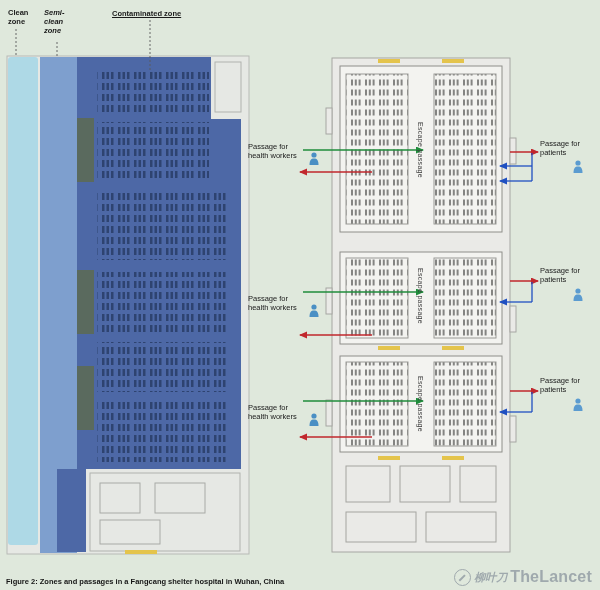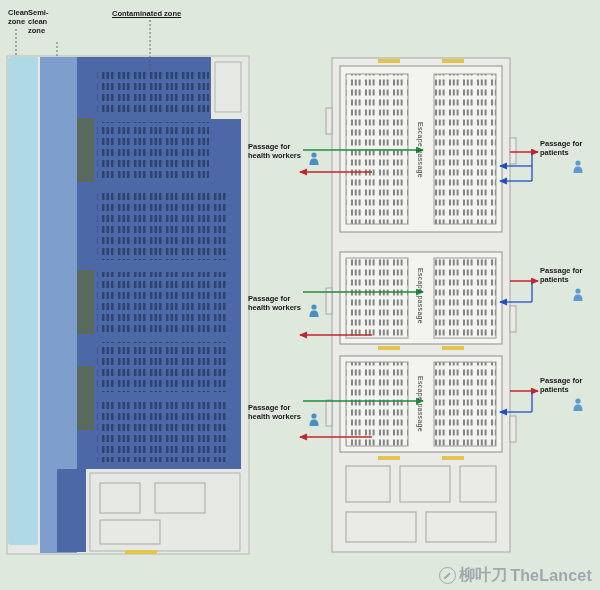--- a/index.html
+++ b/index.html
@@ -1,35 +1,35 @@
 <!DOCTYPE html>
 <html><head>
 <meta charset="utf-8">
 <style>
   html,body{margin:0;padding:0;}
   .canvas{position:relative;width:600px;height:590px;background:#dfe8dc;font-family:"Liberation Sans",sans-serif;overflow:hidden;}
   .abs{position:absolute;}
   .zone-label{font-size:7.5px;font-weight:bold;color:#1a1a1a;line-height:1.2;}
-  .passage-label{font-size:7.5px;color:#1a1a1a;line-height:1.25;font-weight:bold;}
+  .passage-label{font-size:7.5px;color:#1a1a1a;line-height:1.25;}
   .escape-label{font-size:7px;color:#3a3a3a;white-space:nowrap;transform:rotate(90deg);transform-origin:left top;letter-spacing:.3px;}
   .caption{font-size:7.5px;font-weight:bold;color:#161616;}
   .watermark{display:flex;align-items:center;gap:3px;color:#9fa9ad;}
-  .watermark .cn{font-size:16px;font-weight:bold;}
+  .watermark .cn{font-size:11px;font-weight:bold;font-style:italic;}
   .watermark .en{font-size:16px;font-weight:bold;letter-spacing:.2px;}
   .wm-circle{width:15px;height:15px;border:1.6px solid #9fa9ad;border-radius:50%;position:relative;}
   .wm-circle:after{content:"";position:absolute;left:3px;top:7px;width:8px;height:1.6px;background:#9fa9ad;transform:rotate(-45deg);}
   svg{display:block;}
 </style>
 </head>
 <body>
 
 <div class="canvas">
 
   <div class="abs zone-label" style="left:8px;top:8px;width:28px;">Clean zone</div>
-  <div class="abs zone-label" style="left:28px;top:8px;width:30px;">Semi-clean zone</div>
+  <div class="abs zone-label" style="left:44px;top:8px;width:30px;font-style:italic;">Semi-clean zone</div>
   <div class="abs zone-label" style="left:112px;top:9px;width:130px;white-space:nowrap;text-decoration:underline;">Contaminated zone</div>
 
   <svg class="abs" style="left:5px;top:48px;" width="250" height="512" viewBox="0 0 250 512">
     <defs>
       <pattern id="bedsBlue" width="16" height="11" patternUnits="userSpaceOnUse">
         <rect x="1" y="2" width="2.5" height="7" fill="#2e4370"></rect>
         <rect x="5.5" y="2" width="2.5" height="7" fill="#2e4370"></rect>
         <rect x="10" y="2" width="2.5" height="7" fill="#2e4370"></rect>
       </pattern>
     </defs>
@@ -184,20 +184,21 @@
       </svg>
   </span>
   <div class="abs passage-label" style="left:540px;top:376px;width:48px;">Passage for patients</div>
   <span class="abs" style="left:572px;top:398px;">
     <svg width="12" height="14" viewBox="0 0 12 14">
         <circle cx="6" cy="3" r="2.6" fill="#5b9bd0"></circle>
         <path d="M1.5 13 C1.5 8.5 3 6.6 6 6.6 C9 6.6 10.5 8.5 10.5 13 Z" fill="#5b9bd0"></path>
       </svg>
   </span>
 
+  <div class="abs caption" style="left:6px;bottom:4px;">Figure 2: Zones and passages in a Fangcang shelter hospital in Wuhan, China</div>
 
   <div class="abs watermark" style="right:8px;bottom:4px;">
     <span class="wm-circle"></span>
     <span class="cn">柳叶刀</span>
     <span class="en">TheLancet</span>
   </div>
 
 </div>
 
 </body></html>

